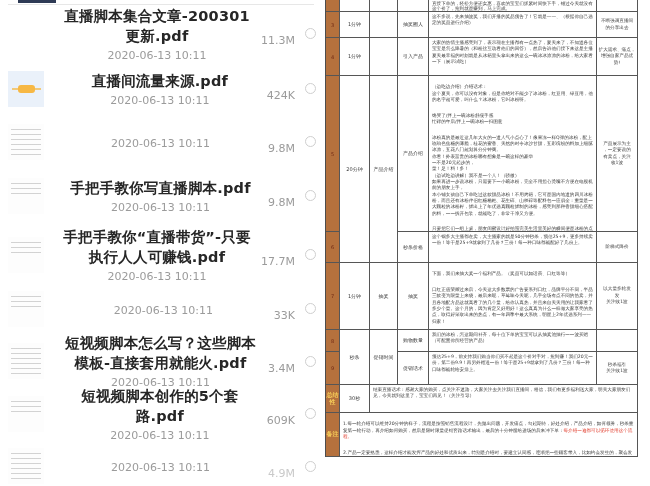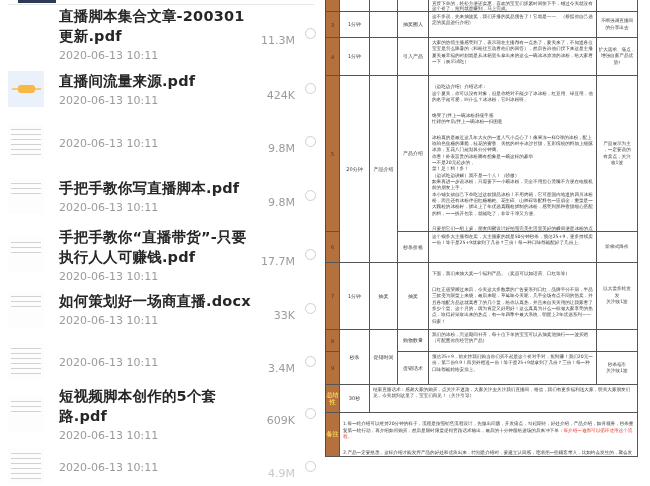--- a/index.html
+++ b/index.html
@@ -7,21 +7,21 @@
   .screen {
     position:relative; width:650px; height:486px; overflow:hidden;
     background:#fff; font-family:"DejaVu Sans", sans-serif;
   }
 
   
   .file-panel { position:absolute; left:0; top:0; width:322px; height:486px; background:#fff; }
   .top-sliver { position:absolute; left:18px; top:0; width:38px; height:3px; background:#2e3a55; }
   .top-divider { position:absolute; left:8px; top:4px; width:306px; height:1px; background:#e7e7e7; }
   .file-list { position:absolute; left:0; top:5px; width:322px; }
-  .file-row { display:flex; align-items:center; padding:0 6px 0 8px; }
+  .file-row { display:flex; align-items:center; padding:0 6px 0 8px;text-align:center; }
   .thumb { width:36px; height:36px; flex:0 0 36px; margin-right:15px; background:#fff; }
   .thumb-flow { background:#eaf1fa; display:flex; align-items:center; justify-content:center; }
   .thumb-flow .pill { width:17px; height:8px; background:#f7b844; border-radius:3px; box-shadow:-9px 0 0 -3px #f2c979, 9px 0 0 -3px #f2c979; }
   .thumb-doc { background:#fdfdfd; padding:5px 3px; }
   .thumb-doc .lines { width:100%; height:100%;
     background:repeating-linear-gradient(#c8c8c8 0 1px, transparent 1px 5px); opacity:.8; }
   .thumb-doc.short .lines { height:60%; }
   .file-main { flex:1 1 auto; min-width:0; padding-right:6px; }
   .file-title { font-size:14.5px; line-height:20px; color:#262626; font-weight:600; letter-spacing:.2px; }
   .file-date { font-size:11px; color:#9b9b9b; margin-top:3px; }
@@ -114,32 +114,32 @@
         </div>
         <div class="file-size">17.7M</div>
         <div class="radio"></div>
       </div>
 
       <div class="file-row" style="height:45px">
         <div class="thumb thumb-doc short">
             <div class="lines"></div>
           </div>
         <div class="file-main">
-          <div class="file-title">如何策划好一场商直播.docx</div>
           <div class="file-date">2020-06-13 10:11</div>
         </div>
         <div class="file-size">33K</div>
         <div class="radio"></div>
       </div>
 
       <div class="file-row" style="height:60px">
         <div class="thumb thumb-doc">
             <div class="lines"></div>
           </div>
         <div class="file-main">
+          <div class="file-title">短视频脚本怎么写？这些脚本模板-直接套用就能火.pdf</div>
           <div class="file-date">2020-06-13 10:11</div>
         </div>
         <div class="file-size">3.4M</div>
         <div class="radio"></div>
       </div>
 
       <div class="file-row" style="height:45px">
         <div class="thumb thumb-doc short">
             <div class="lines"></div>
           </div>

